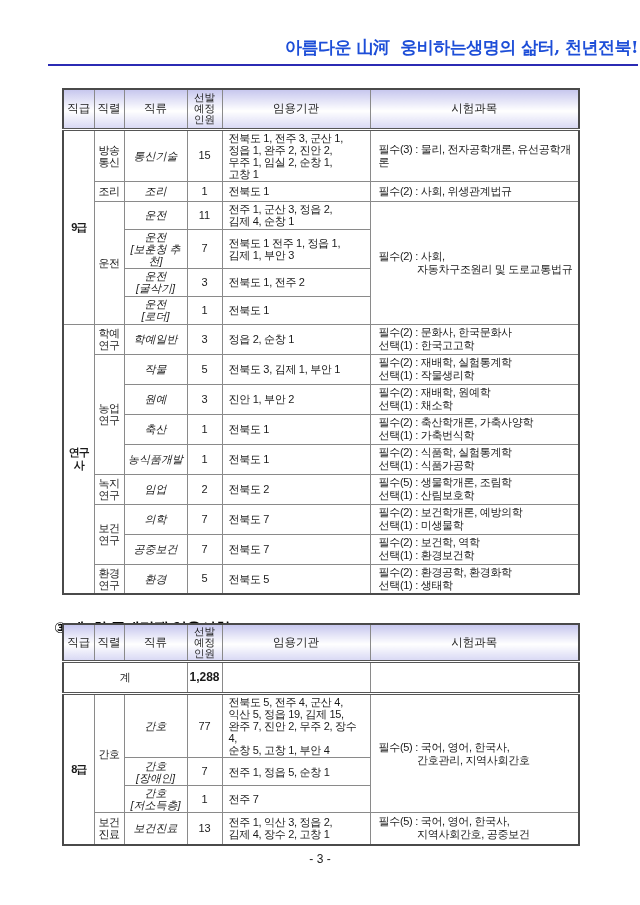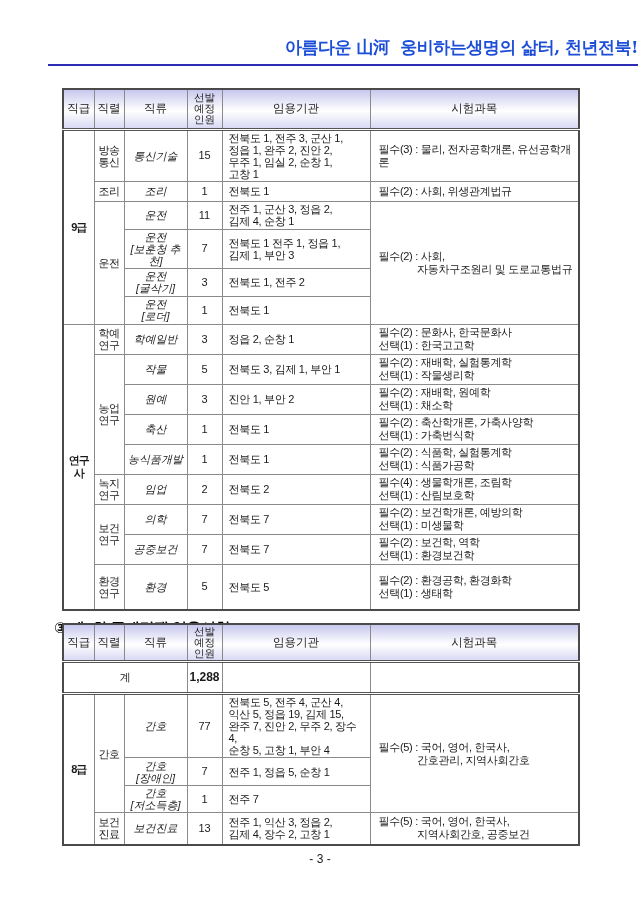--- a/index.html
+++ b/index.html
@@ -171,40 +171,40 @@
       <td class="agency-cell">전북도 1</td>
       <td class="subjects-cell">필수(2) : 식품학, 실험통계학
 선택(1) : 식품가공학</td>
     </tr>
     <tr style="height:30px">
       <td class="series-cell">녹지
 연구</td>
       <td class="class-cell">임업</td>
       <td class="quota-cell">2</td>
       <td class="agency-cell">전북도 2</td>
-      <td class="subjects-cell">필수(4) : 생물학개론, 조림학
+      <td class="subjects-cell">필수(5) : 생물학개론, 조림학
 선택(1) : 산림보호학</td>
     </tr>
     <tr style="height:30px">
       <td rowspan="2" class="series-cell">보건
 연구</td>
       <td class="class-cell">의학</td>
       <td class="quota-cell">7</td>
       <td class="agency-cell">전북도 7</td>
       <td class="subjects-cell">필수(2) : 보건학개론, 예방의학
 선택(1) : 미생물학</td>
     </tr>
     <tr style="height:30px">
       <td class="class-cell">공중보건</td>
       <td class="quota-cell">7</td>
       <td class="agency-cell">전북도 7</td>
       <td class="subjects-cell">필수(2) : 보건학, 역학
 선택(1) : 환경보건학</td>
     </tr>
-    <tr style="height:46px">
+    <tr style="height:30px">
       <td class="series-cell">환경
 연구</td>
       <td class="class-cell">환경</td>
       <td class="quota-cell">5</td>
       <td class="agency-cell">전북도 5</td>
       <td class="subjects-cell">필수(2) : 환경공학, 환경화학
 선택(1) : 생태학</td>
     </tr>
   </tbody>
 </table>

